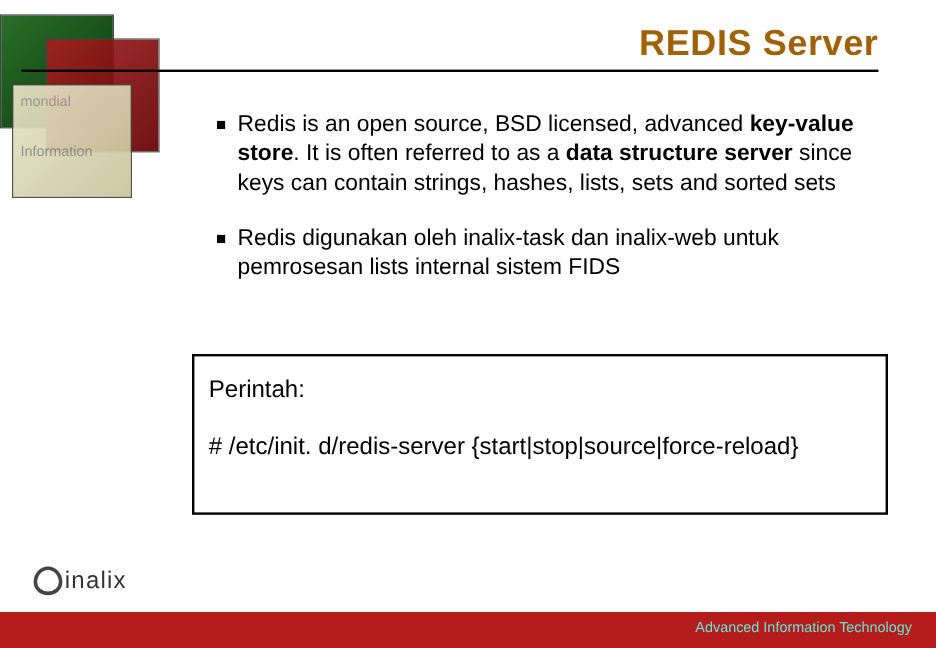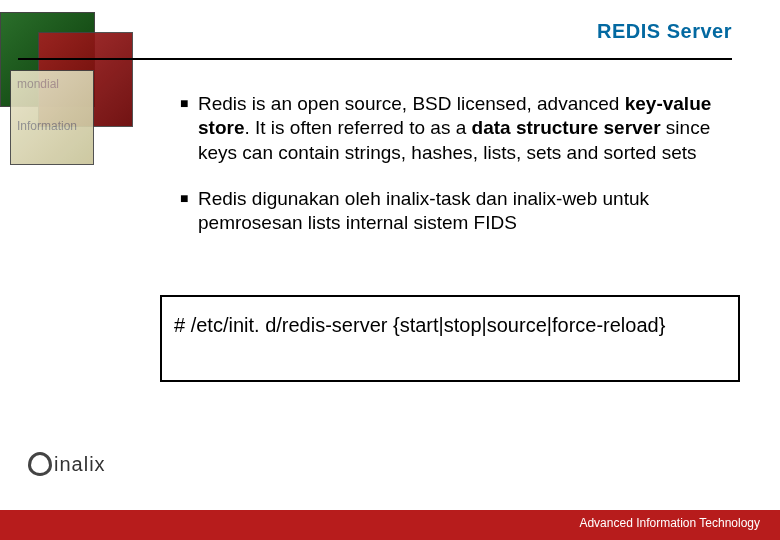--- a/index.html
+++ b/index.html
@@ -13,47 +13,47 @@
   }
   .decor {
     position: absolute;
     left: 0;
     top: 12px;
     width: 145px;
     height: 145px;
   }
   .decor-a { position:absolute; left:0; top:0; width:95px; height:95px; background: linear-gradient(135deg,#2a6e2a,#0a3a0a); border:1px solid #444; }
   .decor-b { position:absolute; left:38px; top:20px; width:95px; height:95px; background: linear-gradient(135deg,#a32020,#600); border:1px solid #444; opacity:.92; }
-  .decor-c { position:absolute; left:10px; top:58px; width:84px; height:95px; background: linear-gradient(135deg,#e8e4c8,#c9c49a); border:1px solid #444; opacity:.92; color:#888; font-size:12px; padding:6px; }
+  .decor-c { position:absolute; left:10px; top:58px; width:100px; height:95px; background: linear-gradient(135deg,#e8e4c8,#c9c49a); border:1px solid #444; opacity:.92; color:#888; font-size:12px; padding:6px; }
   .decor-c .t1 { color:#a99; }
   .header { position:absolute; top:20px; right:48px; text-align:right; }
-  .title { font-weight: bold; font-size:20px; letter-spacing:0.5px; color:#0369a1; }
+  .title { font-weight: bold; font-size:30px; letter-spacing:0.5px; color:#a16207; }
   .rule { position:absolute; top:58px; left:18px; right:48px; border-top:2.5px solid #000; }
   .content { position:absolute; top:92px; left:180px; right:60px; }
   .bullet { display:flex; margin-bottom:22px; font-size:19px; line-height:1.28; color:#000; }
   .bullet .mk { flex:0 0 18px; color:#000; font-size:14px; margin-top:3px; }
   .bullet .bt { flex:1; }
   .u { }
   .cmdbox {
     position:absolute;
     left:160px;
     top:295px;
     width:580px;
     border:2px solid #000;
     padding:14px 12px 40px 12px;
     font-size:20px;
     line-height:1.45;
     color:#000;
   }
   .cmdbox .lbl { margin-bottom:18px; }
-  .logo { position:absolute; left:28px; bottom:64px; display:flex; align-items:flex-end; gap:2px; }
+  .logo { position:absolute; left:28px; bottom:44px; display:flex; align-items:flex-end; gap:2px; }
   .logo .ring { width:24px; height:24px; border:3px solid #444; border-radius:50% 50% 50% 50% / 55% 55% 45% 45%; display:inline-block; }
   .logo .txt { font-size:20px; letter-spacing:1px; color:#333; font-weight:500; }
   .footer { position:absolute; left:0; bottom:0; width:100%; height:30px; background:#b71c1c; }
-  .footer .ft { position:absolute; right:20px; top:6px; color:#ffffff; font-size:12px; }
+  .footer .ft { position:absolute; right:20px; top:6px; color:#5eead4; font-size:12px; }
 </style>
 </head>
 <body>
 
 <div class="decor">
   <div class="decor-a"></div>
   <div class="decor-b"></div>
   <div class="decor-c">
     <div class="t1">mondial</div>
     <div style="height:28px"></div>
@@ -76,20 +76,21 @@
   </div>
 
   <div class="bullet">
     <div class="mk">■</div>
     <div class="bt">Redis digunakan oleh inalix-task dan inalix-web untuk pemrosesan lists internal sistem FIDS</div>
   </div>
 
 </div>
 
 <div class="cmdbox">
+  <div class="lbl">Perintah:</div>
   <div># /etc/init. d/redis-server {start|stop|source|force-reload}</div>
 </div>
 
 <div class="logo">
   <span class="ring"></span>
   <span class="txt">inalix</span>
 </div>
 
 <div class="footer">
   <div class="ft">Advanced Information Technology</div>

